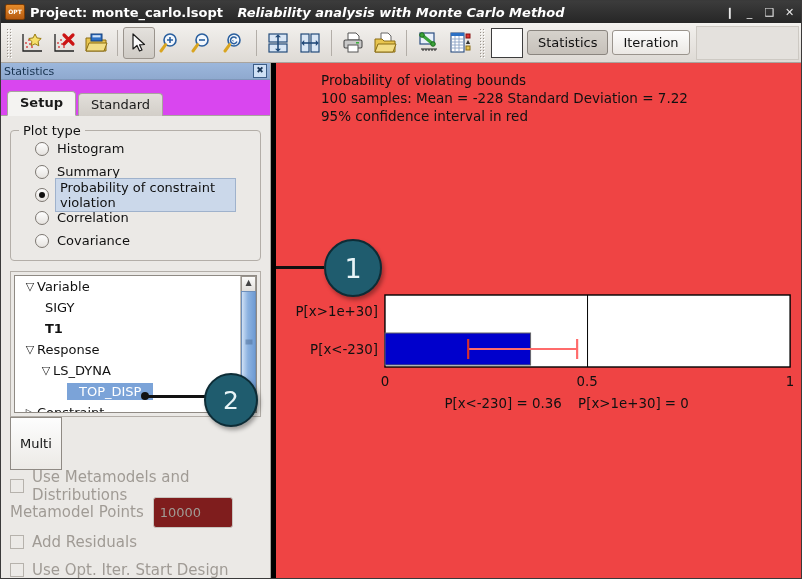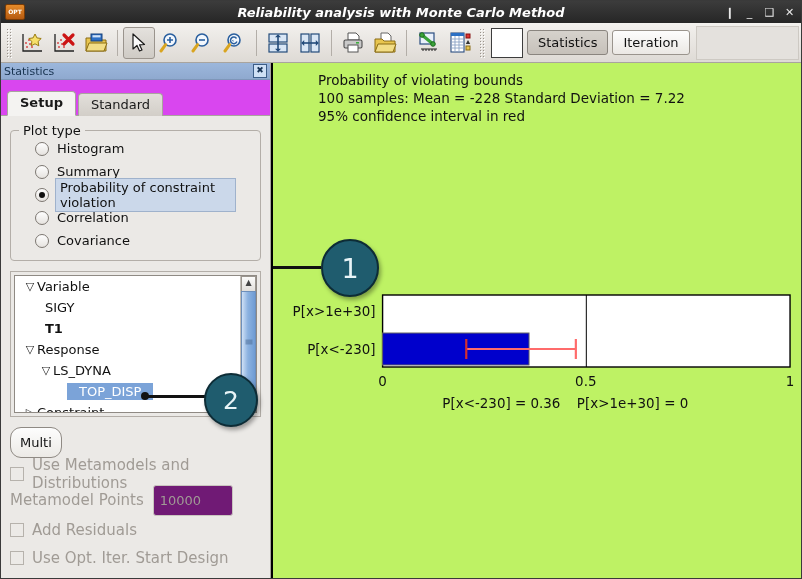--- a/index.html
+++ b/index.html
@@ -41,22 +41,22 @@
   .whitebox{width:30px;height:28px;background:#fff;border:1px solid #3d3d3d;}
   .mbtn{font-size:13px;padding:4px 10px;border:1px solid #9a948d;border-radius:3px;
         background:linear-gradient(#fdfdfd,#ebe8e4);cursor:pointer;color:#111;}
   .mbtn.sel{background:linear-gradient(#d6d2cc,#c6c1ba);border-color:#8a857f;}
   .tbfill{flex:1;height:32px;margin-left:6px;background:#e4e1dd;border:1px solid #cdc9c3;}
 
   
   .split{display:flex;height:515px;}
   .leftpane{width:270px;box-sizing:border-box;background:#ebe9e6;
             border-right:1px solid #a9a49e;position:relative;}
-  .rightpane{flex:1;position:relative;background:#bef264;overflow:hidden;
-             border-left:2px solid #000000;text-decoration:underline;}
+  .rightpane{flex:1;position:relative;background:#ef4444;overflow:hidden;
+             border-left:5px solid #000000;text-decoration:underline;}
 
   
   .dockhdr{height:16px;background:linear-gradient(#9cb7dc,#8fa9cf);
            display:flex;align-items:center;padding:0 3px;
            border-bottom:1px solid #7e96b8;}
   .dockhdr .t{font-size:11px;color:#17324f;flex:1;}
   .dockclose{width:12px;height:12px;border:1px solid #3c5d87;background:#cfe0f5;
              font-size:9px;line-height:10px;text-align:center;color:#173355;cursor:pointer;}
 
   
@@ -100,30 +100,30 @@
   .sb-btn{height:14px;border:1px solid #9b968f;background:linear-gradient(#fbfbfa,#e2dfdb);
           font-size:8px;line-height:12px;text-align:center;color:#444;cursor:pointer;}
   .sb-thumb{position:absolute;left:0;right:0;top:15px;height:100px;
             background:linear-gradient(to right,#cfe0f5,#8cb2e0 45%,#6e9bd4);
             border:1px solid #6d8fbb;cursor:pointer;}
   .sb-grip{position:absolute;left:50%;top:50%;transform:translate(-50%,-50%);
            width:7px;height:5px;
            background-image:linear-gradient(#4a6a93 1px,transparent 1px);
            background-size:7px 2px;}
 
-  .multibtn{margin-top:10px;font-size:13px;padding:7px 9px;border:1px solid #8f8a84;
-            border-radius:11px;background:linear-gradient(#fdfdfd,#eceae6);
+  .multibtn{font-size:13px;padding:18px 9px;border:1px solid #8f8a84;
+            border-radius:0;background:linear-gradient(#fdfdfd,#eceae6);
             color:#111;cursor:pointer;display:inline-block;}
 
   .chkrow{display:flex;align-items:center;height:24px;margin-top:4px;}
   .chk{width:12px;height:12px;border:1px solid #b6b2ac;background:#eceae7;margin-right:8px;flex:none;}
   .dim{color:#a09b95;font-size:15px;}
   .mmrow{display:flex;align-items:center;height:28px;}
   .mminput{margin-left:9px;width:80px;height:31px;border:1px solid #c9c5bf;border-radius:3px;
-           background:#701a75;color:#a09b95;font-size:13px;padding:0 6px;
+           background:#7f1d1d;color:#a09b95;font-size:13px;padding:0 6px;
            display:flex;align-items:center;box-sizing:border-box;}
 
   
   .plottext{position:absolute;left:45px;top:8px;font-size:13.5px;color:#111;line-height:18px;}
   .plottext div{white-space:nowrap;}
 
   
   .chart{position:absolute;left:0;top:0;width:100%;height:100%;}
   .axis-label{font-size:13.5px;fill:#111;font-family:"DejaVu Sans","Liberation Sans",sans-serif;}
 
@@ -137,20 +137,21 @@
 
   .statusstrip{height:0;}
 </style>
 </head>
 <body>
 
 <div id="app">
 
   <div class="titlebar">
     <div class="tb-icon">OPT</div>
+    <div class="tb-proj">Project: monte_carlo.lsopt</div>
     <div class="tb-center">Reliability analysis with Monte Carlo Method</div>
     <div class="tb-btns">
       <span>❙</span>
       <span>_</span>
       <span>❑</span>
       <span>✕</span>
     </div>
   </div>
 
   <div class="toolbar">

